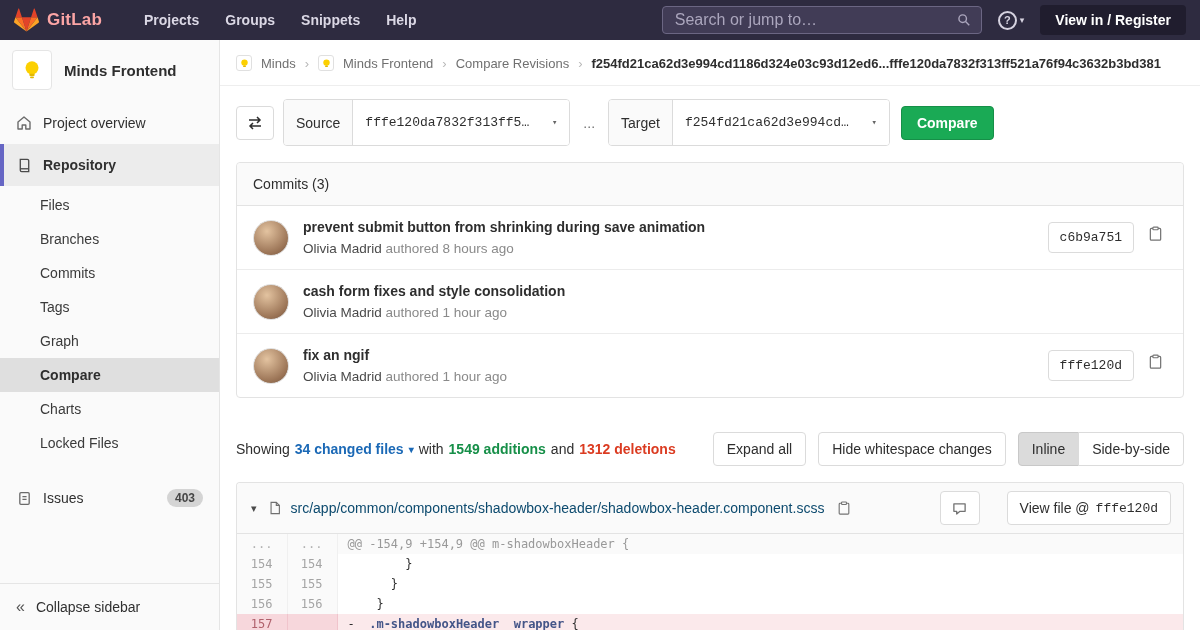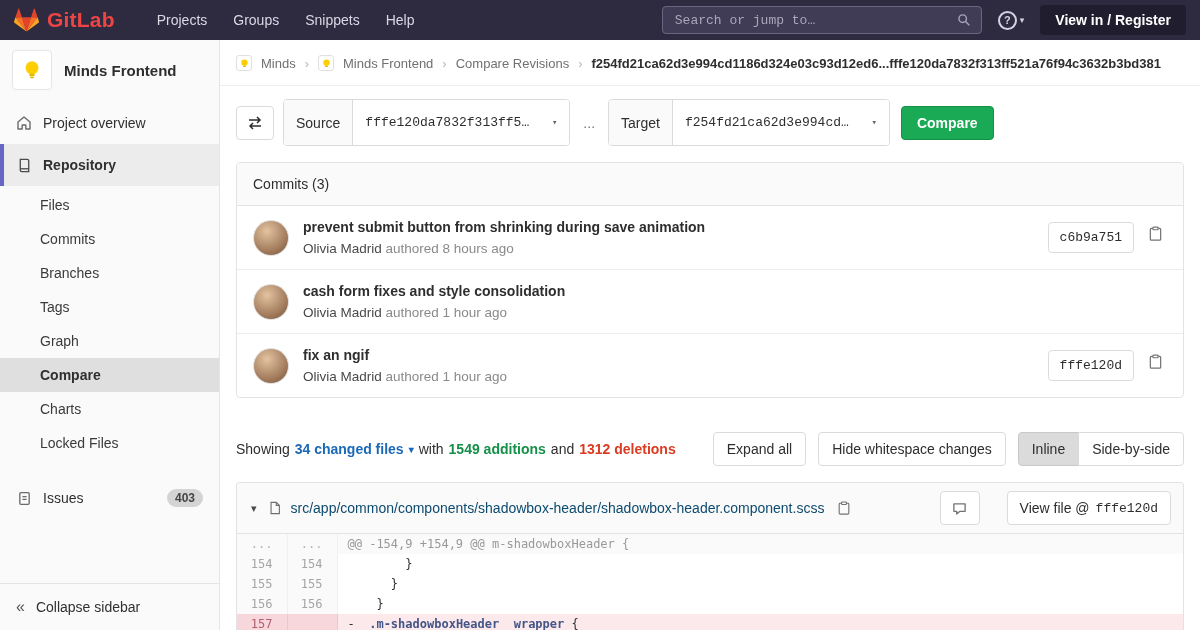--- a/index.html
+++ b/index.html
@@ -12,31 +12,31 @@
   a { text-decoration:none; color:inherit; }
   button { font-family:inherit; cursor:pointer; }
 
   
   .navbar {
     height:40px; background:#2e2b40; display:flex; align-items:center;
     justify-content:space-between; padding:0 14px;
   }
   .nav-left { display:flex; align-items:center; }
   .logo { display:flex; align-items:center; gap:8px; margin-right:42px; }
-  .logo-text { color:#ef4444; font-weight:bold; font-size:21px; letter-spacing:.2px; }
+  .logo-text { color:#fca5a5; font-weight:bold; font-size:17px; letter-spacing:.2px; }
   .nav-links { display:flex; align-items:center; gap:26px; }
-  .nav-links a { color:#dbd8e5; font-size:14px; }
+  .nav-links a { color:#dbd8e5; font-size:14px;font-weight:bold; }
   .nav-right { display:flex; align-items:center; gap:16px; }
   .search-box {
     width:320px; height:28px; background:#413c56; border:1px solid #6b6683;
     border-radius:4px; display:flex; align-items:center; padding:0 10px; gap:8px;
   }
   .search-box input {
     flex:1; background:transparent; border:none; outline:none;
-    color:#7dd3fc; font-size:13px; font-family:Liberation Mono, monospace;
+    color:#7dd3fc; font-size:16px; font-family:Liberation Sans, sans-serif;
   }
   .search-box input::placeholder { color:#aBA6bd; color:#aba6bd; }
   .help-menu { display:flex; align-items:center; gap:3px; color:#d6d3e0; }
   .help-circle {
     width:19px; height:19px; border:2px solid #d6d3e0; border-radius:50%;
     display:flex; align-items:center; justify-content:center;
     font-size:11px; font-weight:bold; line-height:1;
   }
   .help-chevron { font-size:9px; color:#d6d3e0; }
   .signin-btn {
@@ -265,22 +265,22 @@
         <svg viewBox="0 0 16 16" width="15" height="15">
           <path d="M3.5 1.5h7.5a1.5 1.5 0 011.5 1.5v11.5H5a1.5 1.5 0 01-1.5-1.5z" fill="none" stroke="#4a4a4a" stroke-width="1.4"></path>
           <path d="M3.5 11.5h9" stroke="#4a4a4a" stroke-width="1.4"></path>
         </svg>
       </span>
       <span>Repository</span>
     </div>
 
     <nav class="sub-items">
       <a class="sub-item">Files</a>
+      <a class="sub-item">Branches</a>
       <a class="sub-item">Commits</a>
-      <a class="sub-item">Branches</a>
       <a class="sub-item">Tags</a>
       <a class="sub-item">Graph</a>
       <a class="sub-item active">Compare</a>
       <a class="sub-item">Charts</a>
       <a class="sub-item">Locked Files</a>
     </nav>
 
     <div class="side-item issues-row">
       <span class="side-icon">
         <svg viewBox="0 0 16 16" width="15" height="15">

